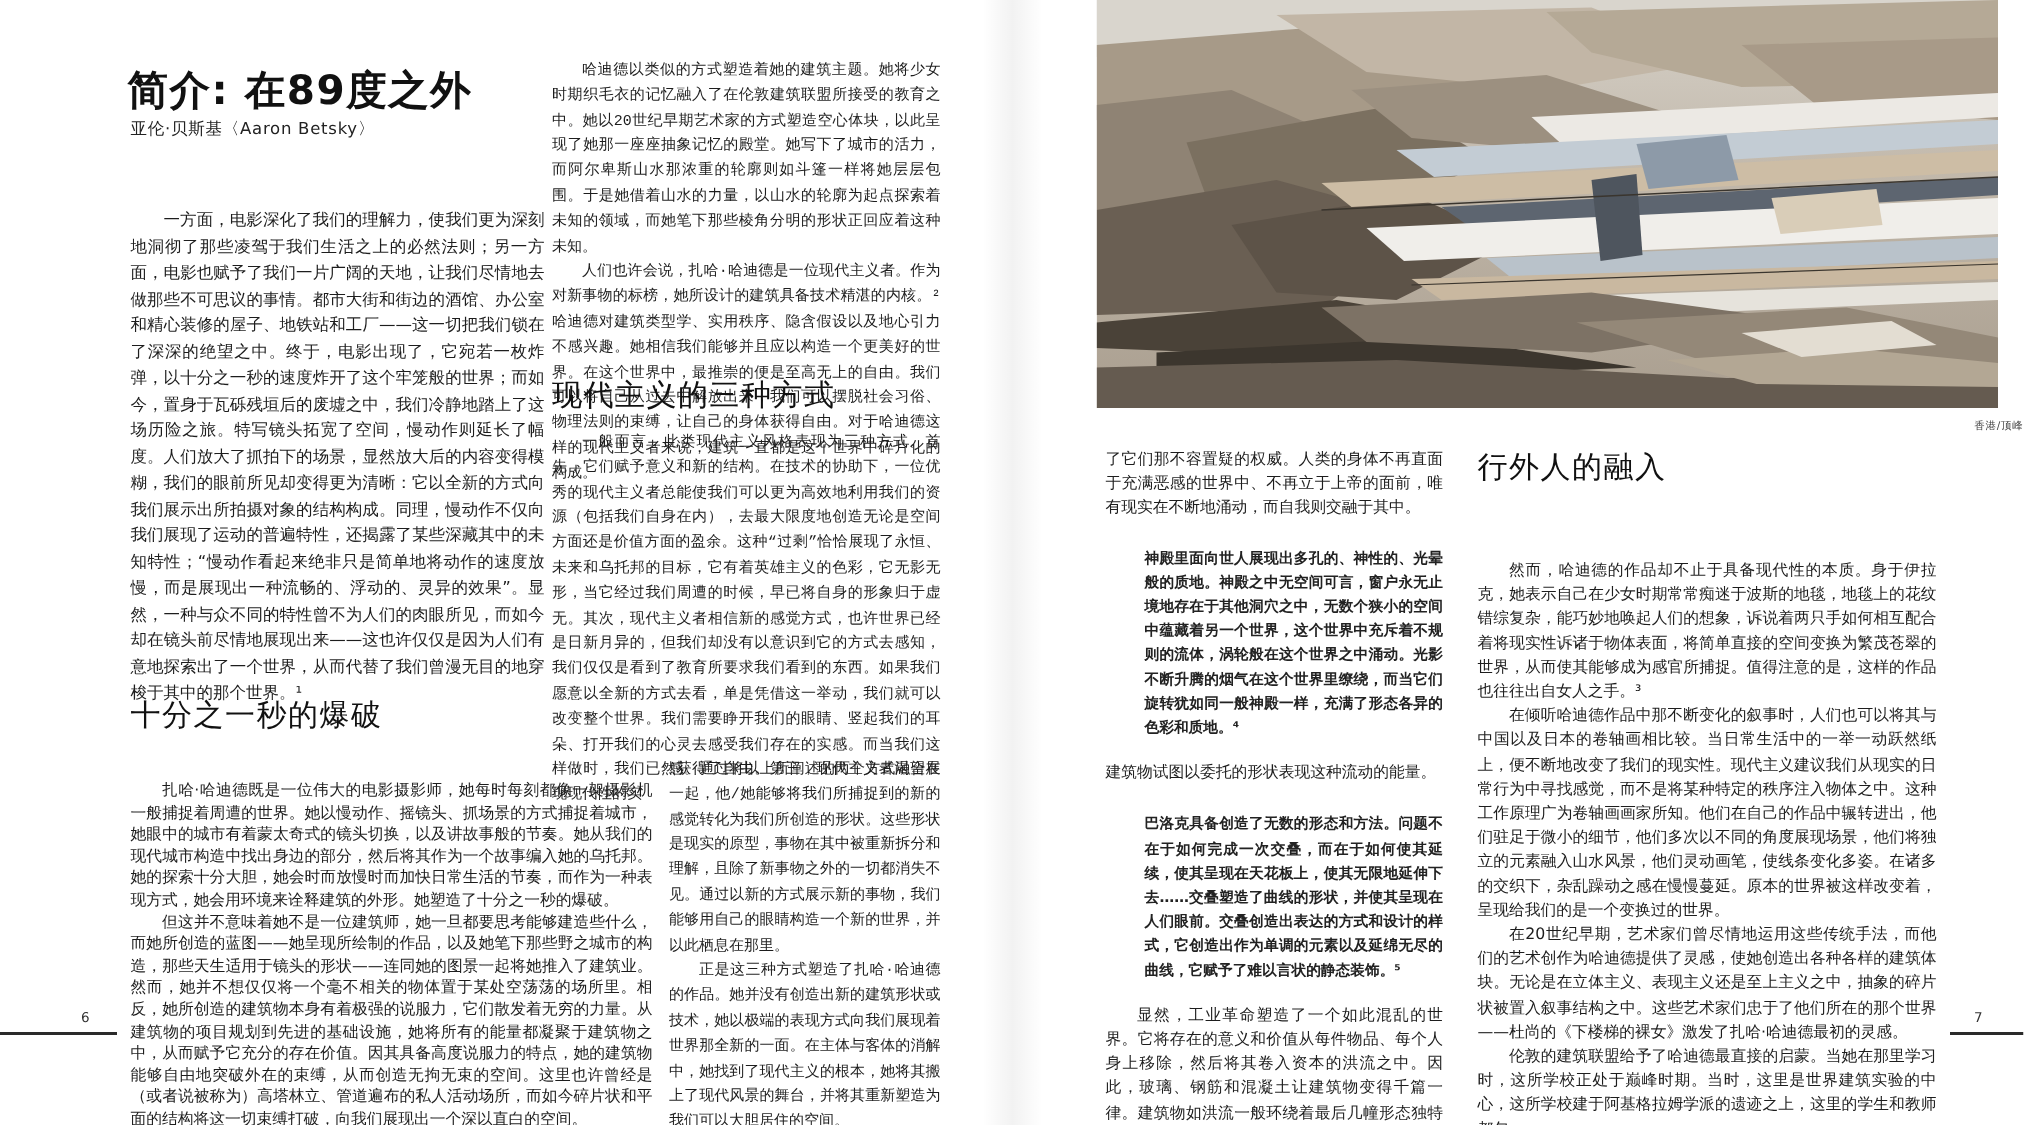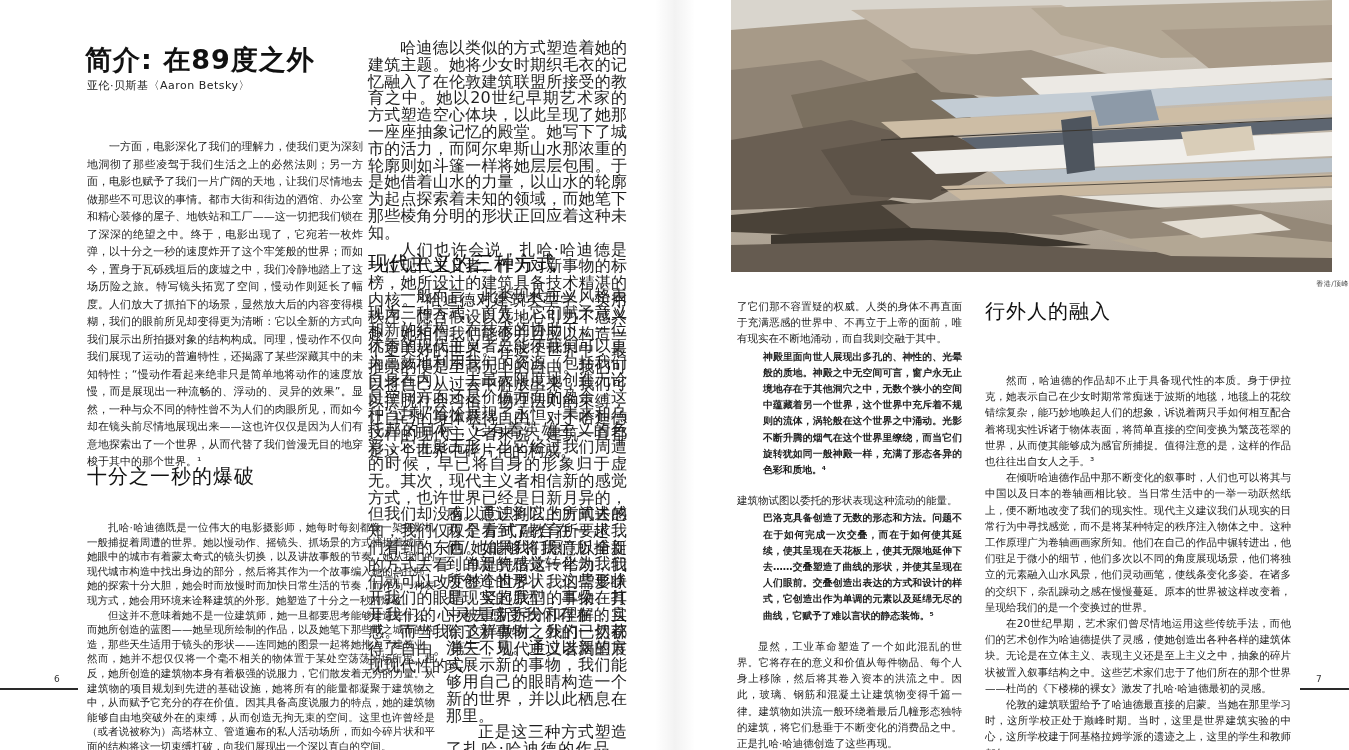--- a/index.html
+++ b/index.html
@@ -21,31 +21,31 @@
     font-size:27px;font-weight:bold;letter-spacing:1px;color:#111;
   }
   .author{font-size:11px;color:#222;letter-spacing:.5px;}
   .body-text{
     font-size:11px;line-height:17.5px;text-align:justify;
     text-justify:inter-ideograph;color:#1d1d1d;
   }
   .body-text p{margin:0;}
   .body-text p.indent{text-indent:2em;}
   .tight{font-size:10.5px;line-height:14.6px;}
-  .mid{font-size:16px;line-height:16.8px;}
+  .mid{font-size:10px;line-height:16.8px;font-family:Liberation Mono, monospace;}
   .rp{font-size:10.5px;line-height:16.2px;}
   .h2{
     font-size:20px;font-weight:normal;color:#111;letter-spacing:1px;
   }
   .quote{
-    margin:2px 0 14px 26px;
+    margin:18px 0 14px 26px;
     font-weight:600;color:#222;
     font-size:9.8px;line-height:16.2px;
   }
-  .gapline{margin-top:14px;}
+  .gapline{margin-top:14px;font-family:Liberation Mono, monospace;}
   .caption{
     font-size:7px;color:#444;letter-spacing:.5px;text-align:right;
   }
   .pagenum{font-size:9px;color:#333;}
   .foot-rule{position:absolute;height:2px;background:#2a2a2a;}
   .artwork{
     position:absolute;left:731px;top:0;width:601px;height:272px;
     overflow:hidden;
   }
   .artwork svg{display:block;width:100%;height:100%;}

